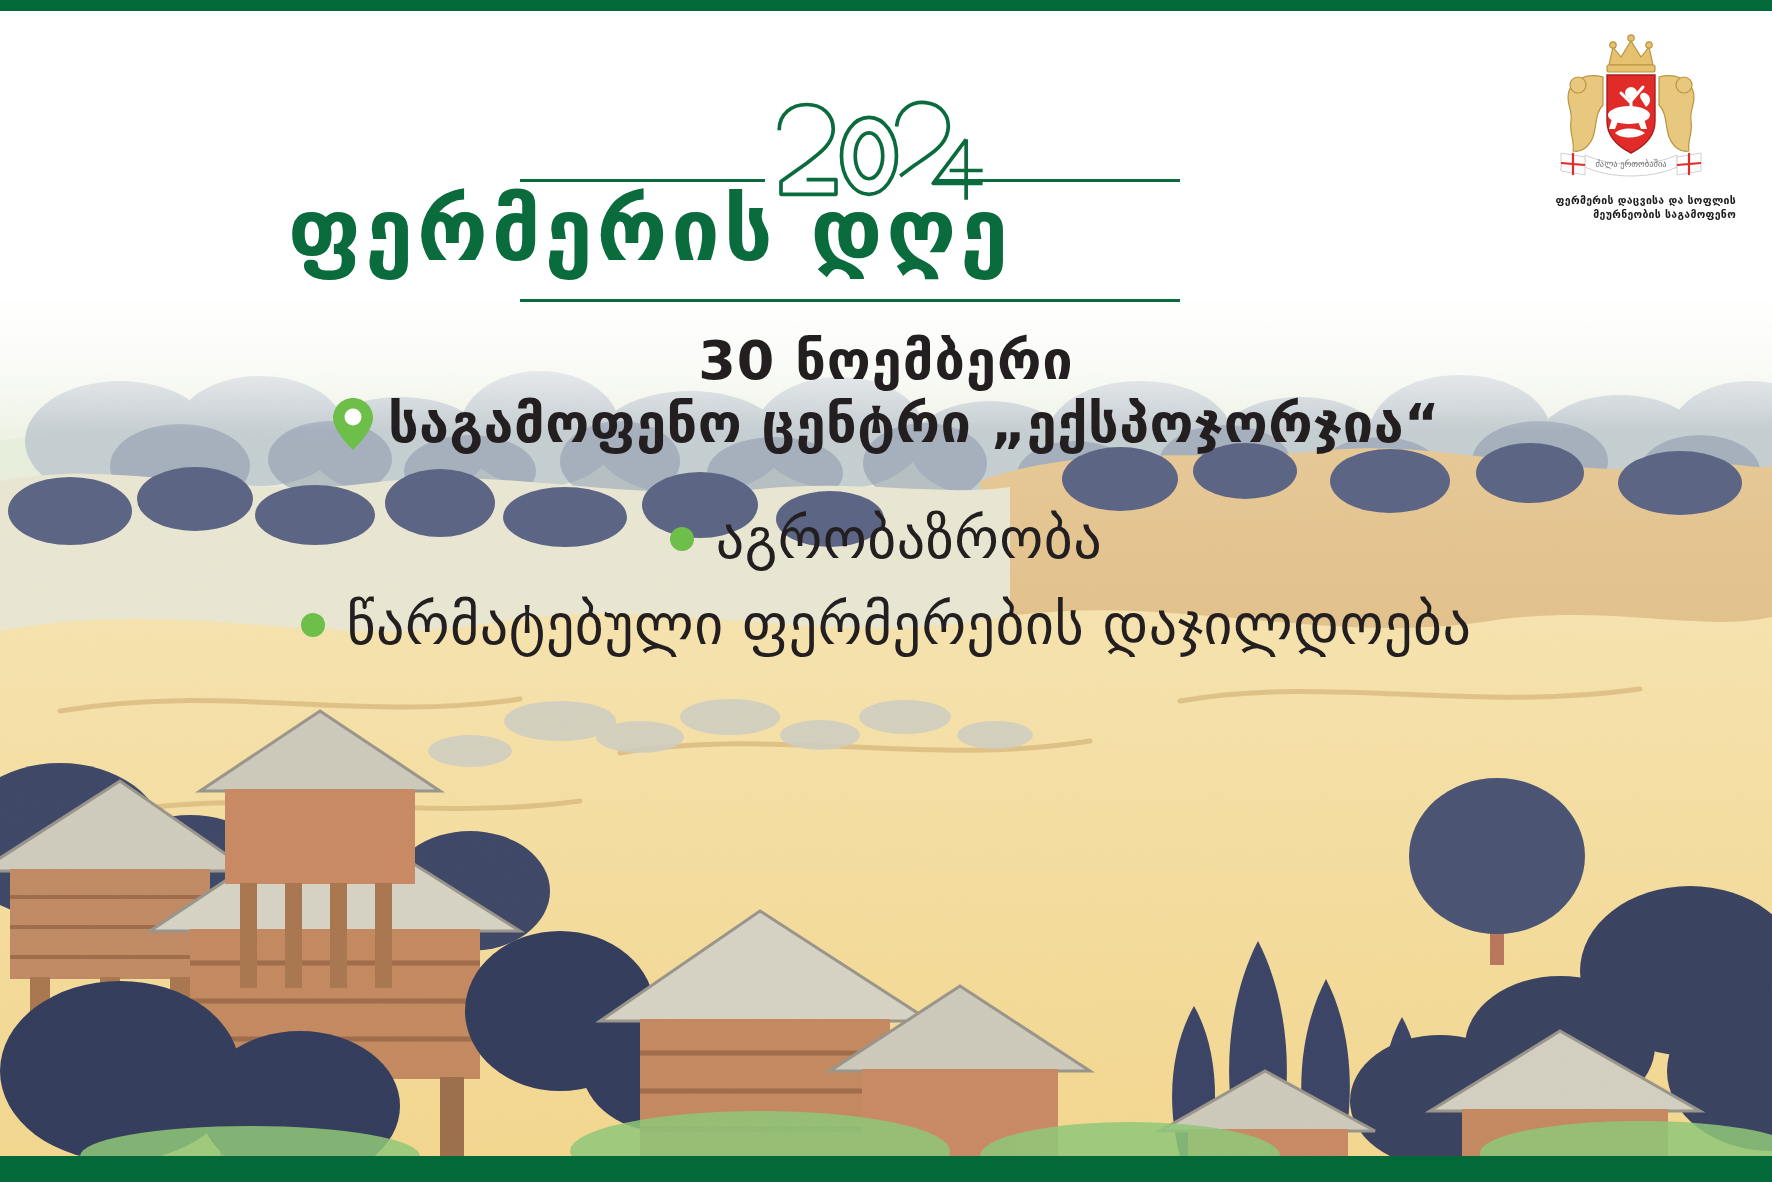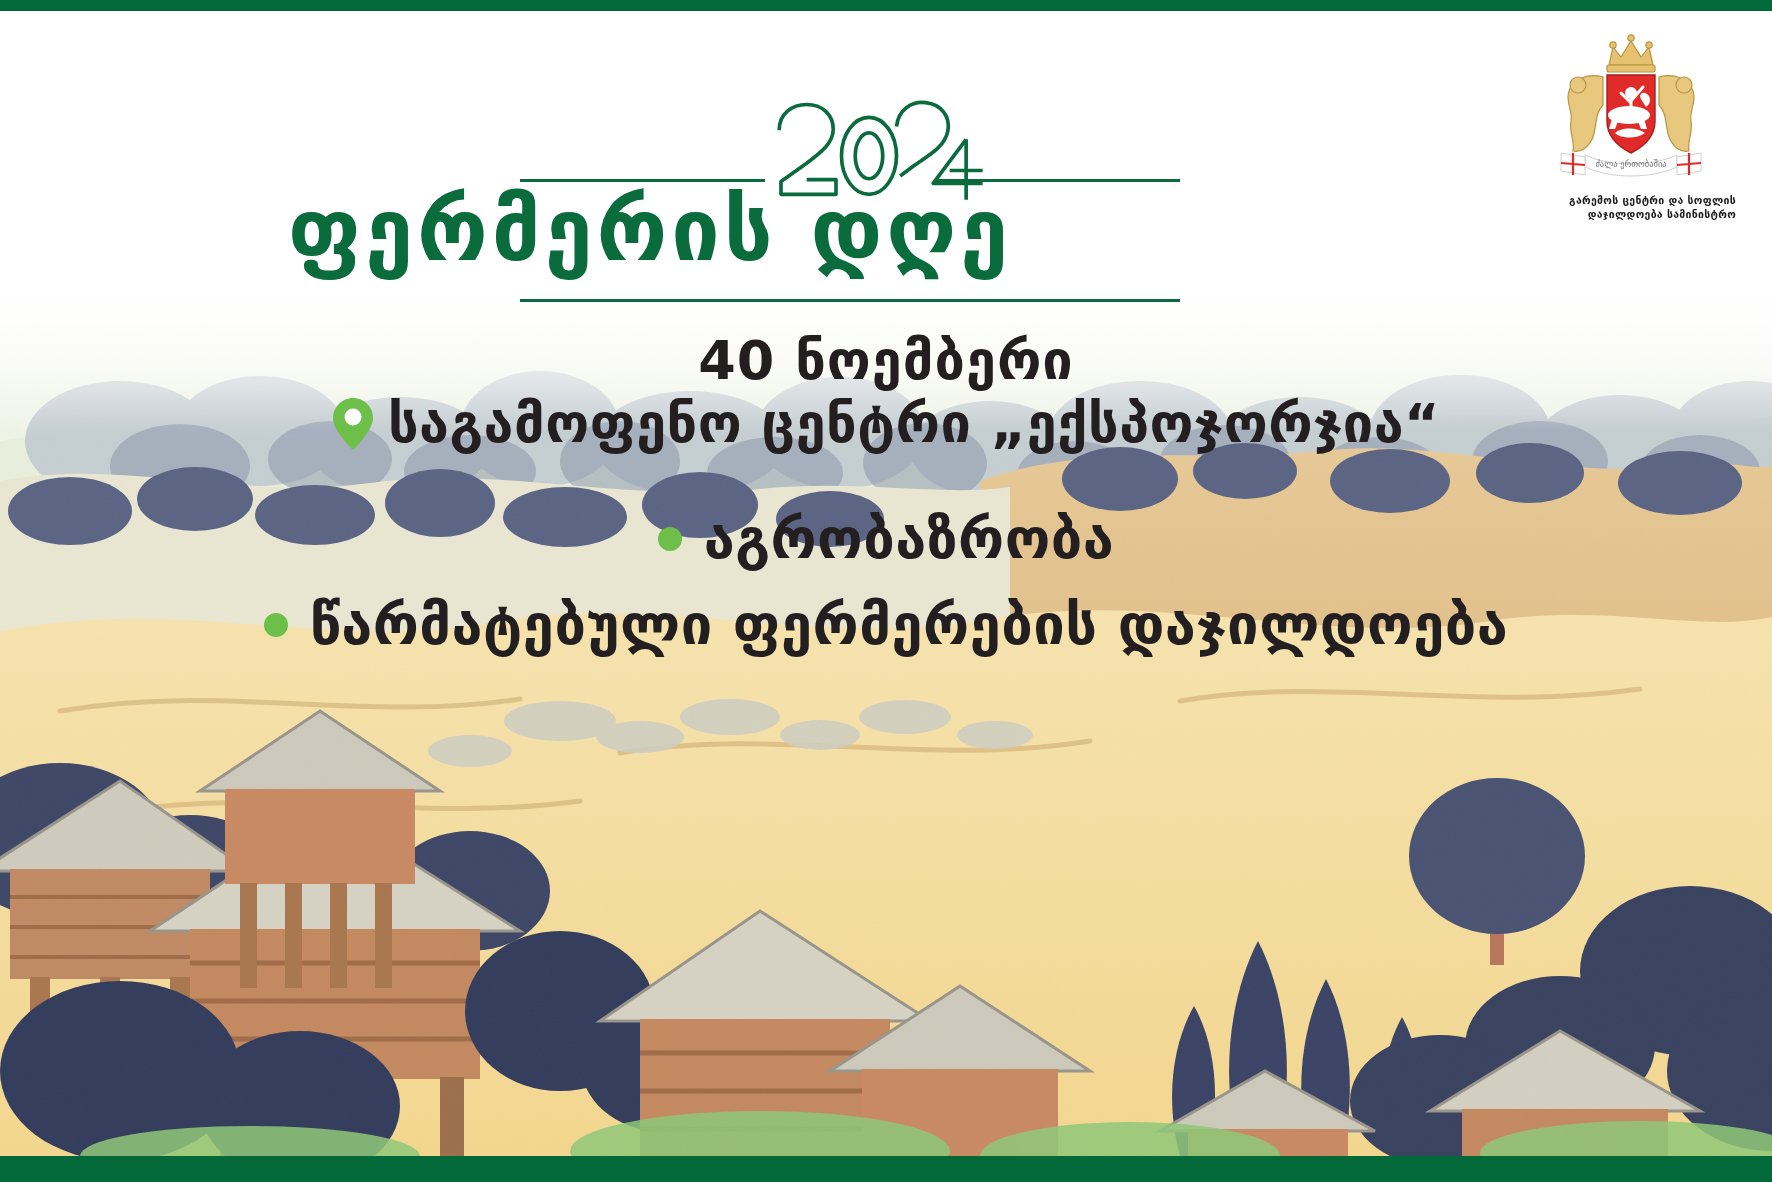--- a/index.html
+++ b/index.html
@@ -77,21 +77,21 @@
     color:#231f20;
   }
   .venue-line{
     font-size:54px;font-weight:700;letter-spacing:.5px;line-height:1.18;
     color:#231f20;display:flex;align-items:center;justify-content:center;gap:14px;
   }
   .pin{width:42px;height:54px;flex:0 0 auto;}
   .bullets{margin-top:48px;}
   .bullet{
     display:flex;align-items:center;justify-content:center;gap:22px;
-    font-size:56px;font-weight:700;letter-spacing:.5px;line-height:1.25;
+    font-size:56px;font-weight:400;letter-spacing:.5px;line-height:1.25;
     color:#231f20;margin-bottom:16px;
   }
   .dot{width:24px;height:24px;border-radius:50%;background:#6ebe4a;flex:0 0 auto;}
 </style>
 </head>
 <body>
 
 <div class="poster">
 
   <div class="scene">
@@ -369,29 +369,29 @@
         <g fill="#ffffff" stroke="#d0d0d0" stroke-width="1">
           <path d="M10,124 L34,128 L34,146 L10,142 Z"></path>
           <path d="M126,128 L150,124 L150,142 L126,146 Z"></path>
         </g>
         <g stroke="#e02b28" stroke-width="2.2">
           <path d="M22,124 L22,146 M10,134 L34,136"></path>
           <path d="M138,124 L138,146 M126,136 L150,134"></path>
         </g>
       </svg>
       <div class="ministry">
-        <div>გარემოს ცენტრი და სოფლის</div>
-        <div>დაჯილდოება სამინისტრო</div>
+        <div>ფერმერის დაცვისა და სოფლის</div>
+        <div>მეურნეობის საგამოფენო</div>
       </div>
     </div>
   </div>
 
   <div class="content">
 
-    <div class="date-line">40 ნოემბერი</div>
+    <div class="date-line">30 ნოემბერი</div>
 
     <div class="venue-line">
       <svg class="pin" viewBox="0 0 42 54" xmlns="http://www.w3.org/2000/svg">
         <path d="M21,1 C10,1 1,10 1,21 C1,34 21,53 21,53 C21,53 41,34 41,21 C41,10 32,1 21,1 Z" fill="#6ebe4a"></path>
         <circle cx="21" cy="20" r="8.5" fill="#ffffff"></circle>
       </svg>
       <span>საგამოფენო ცენტრი „ექსპოჯორჯია“</span>
     </div>
 
     <div class="bullets">

